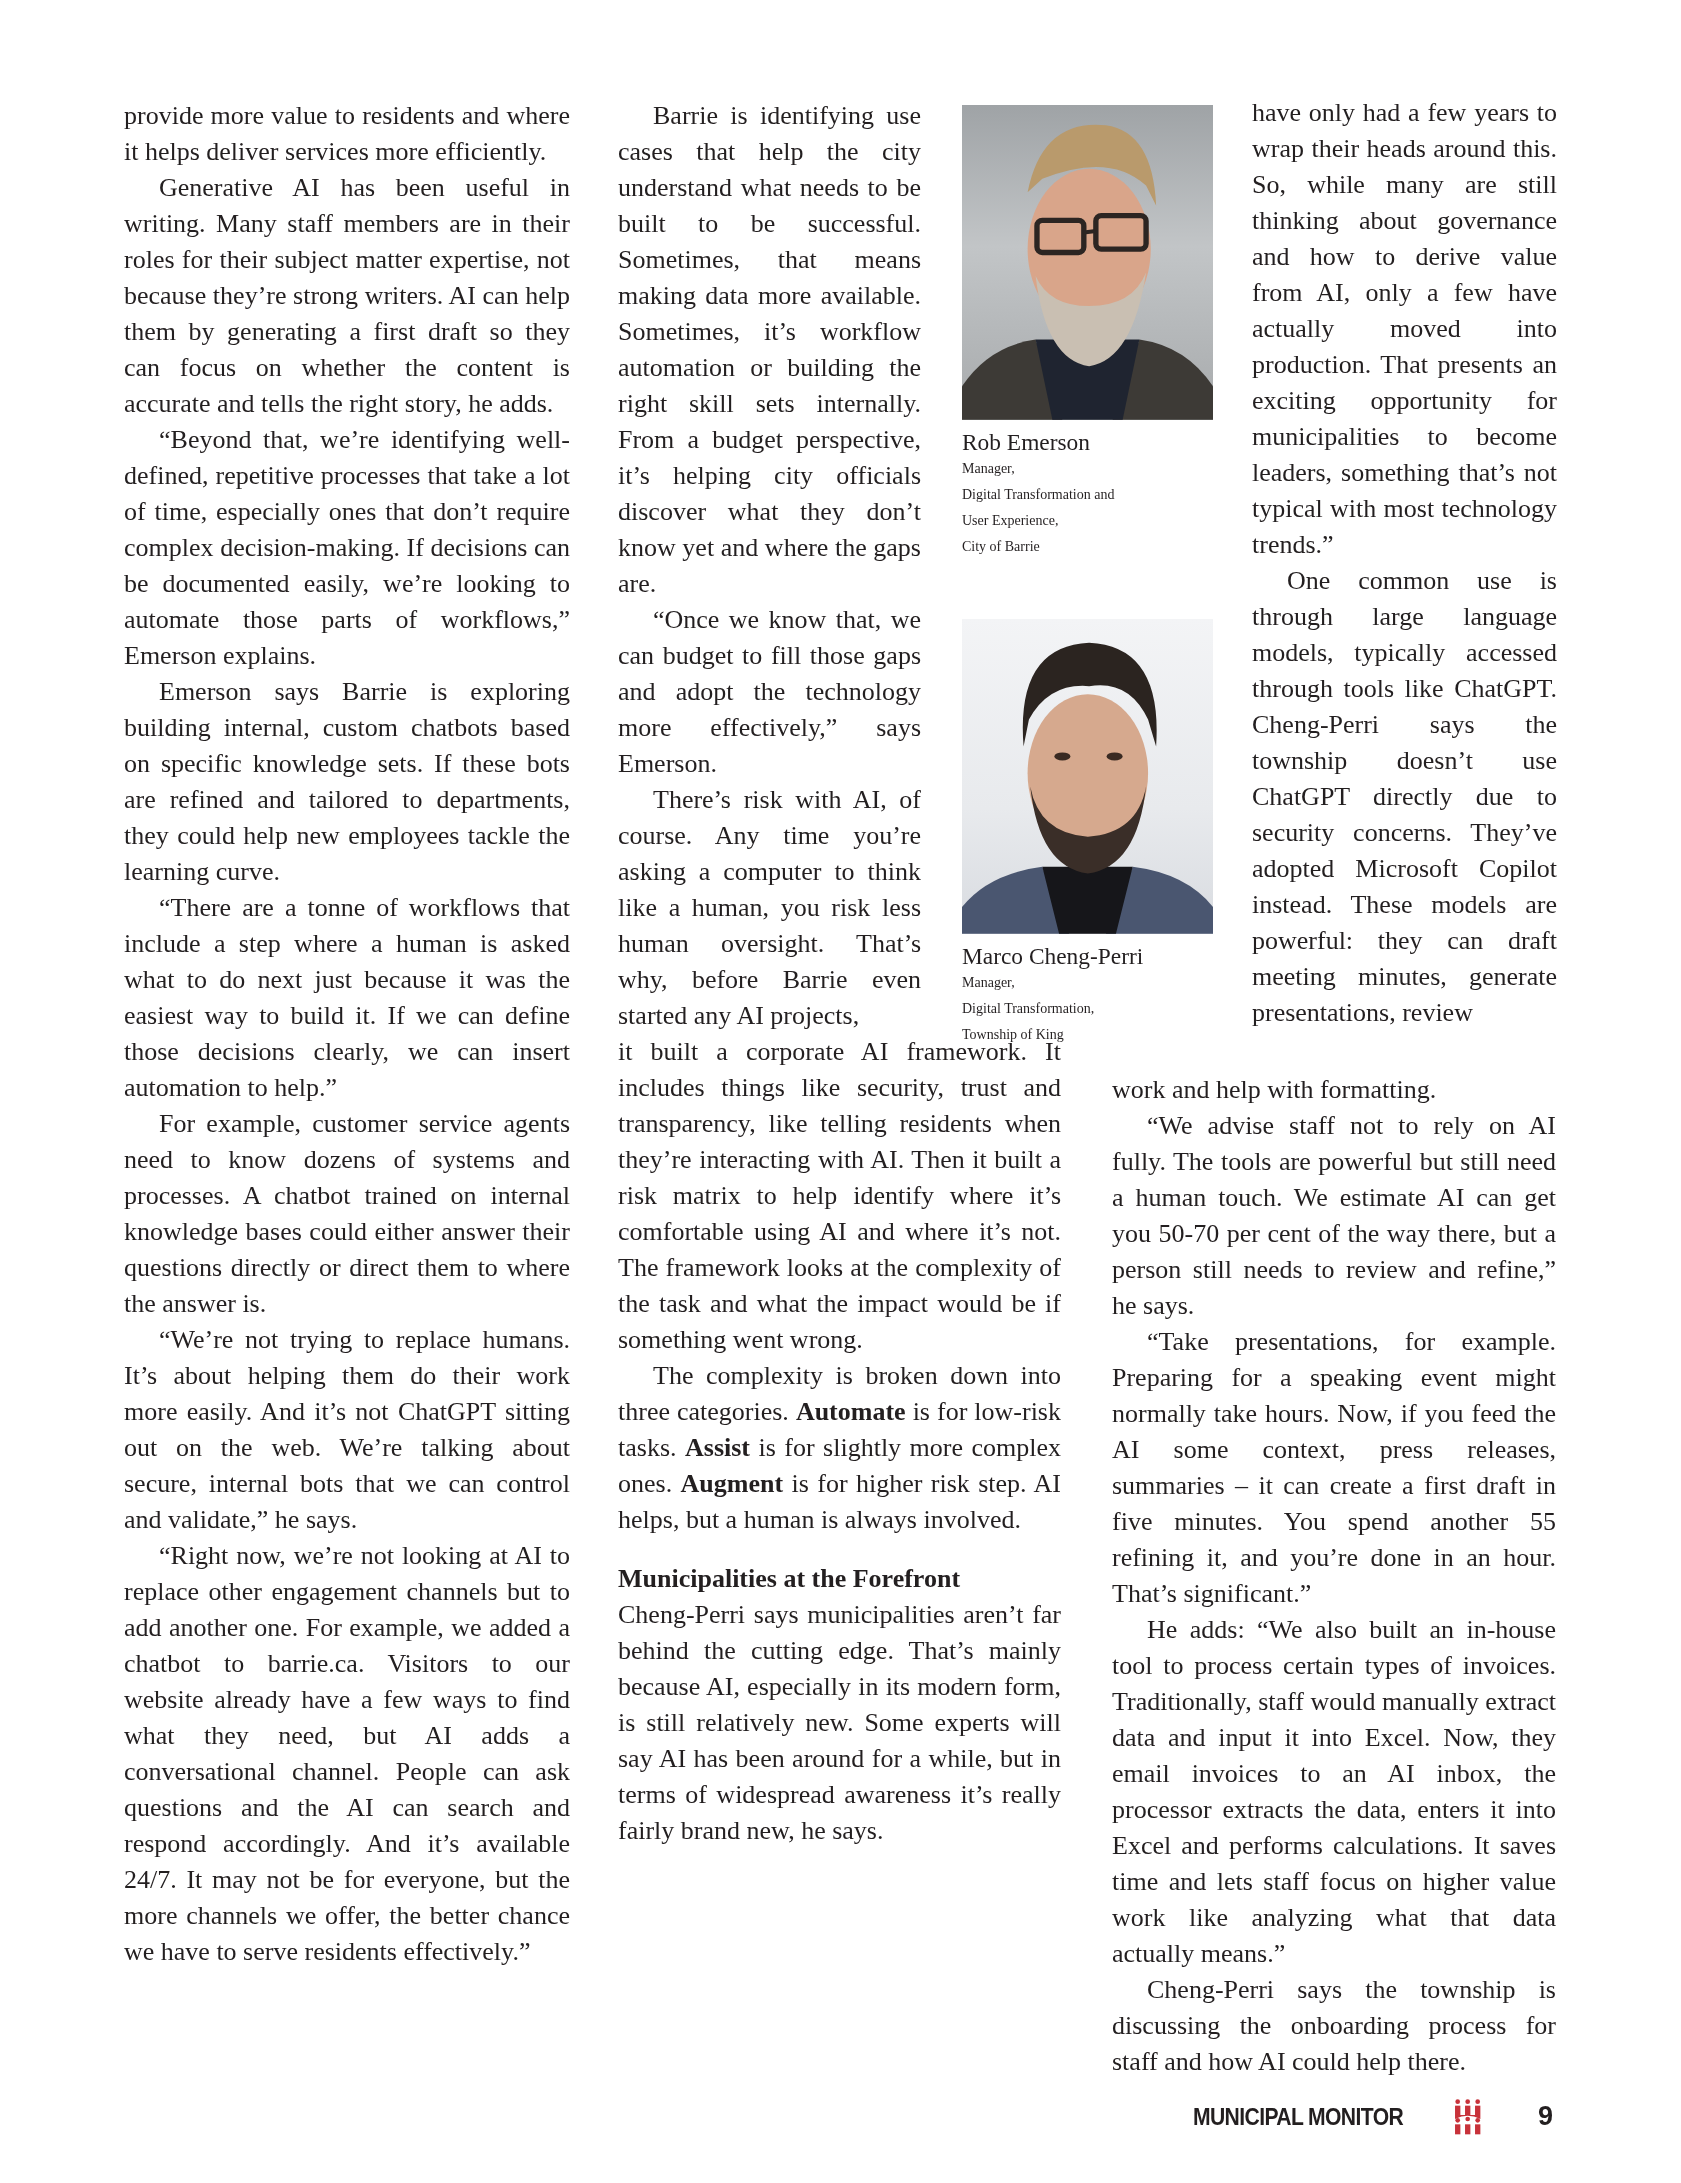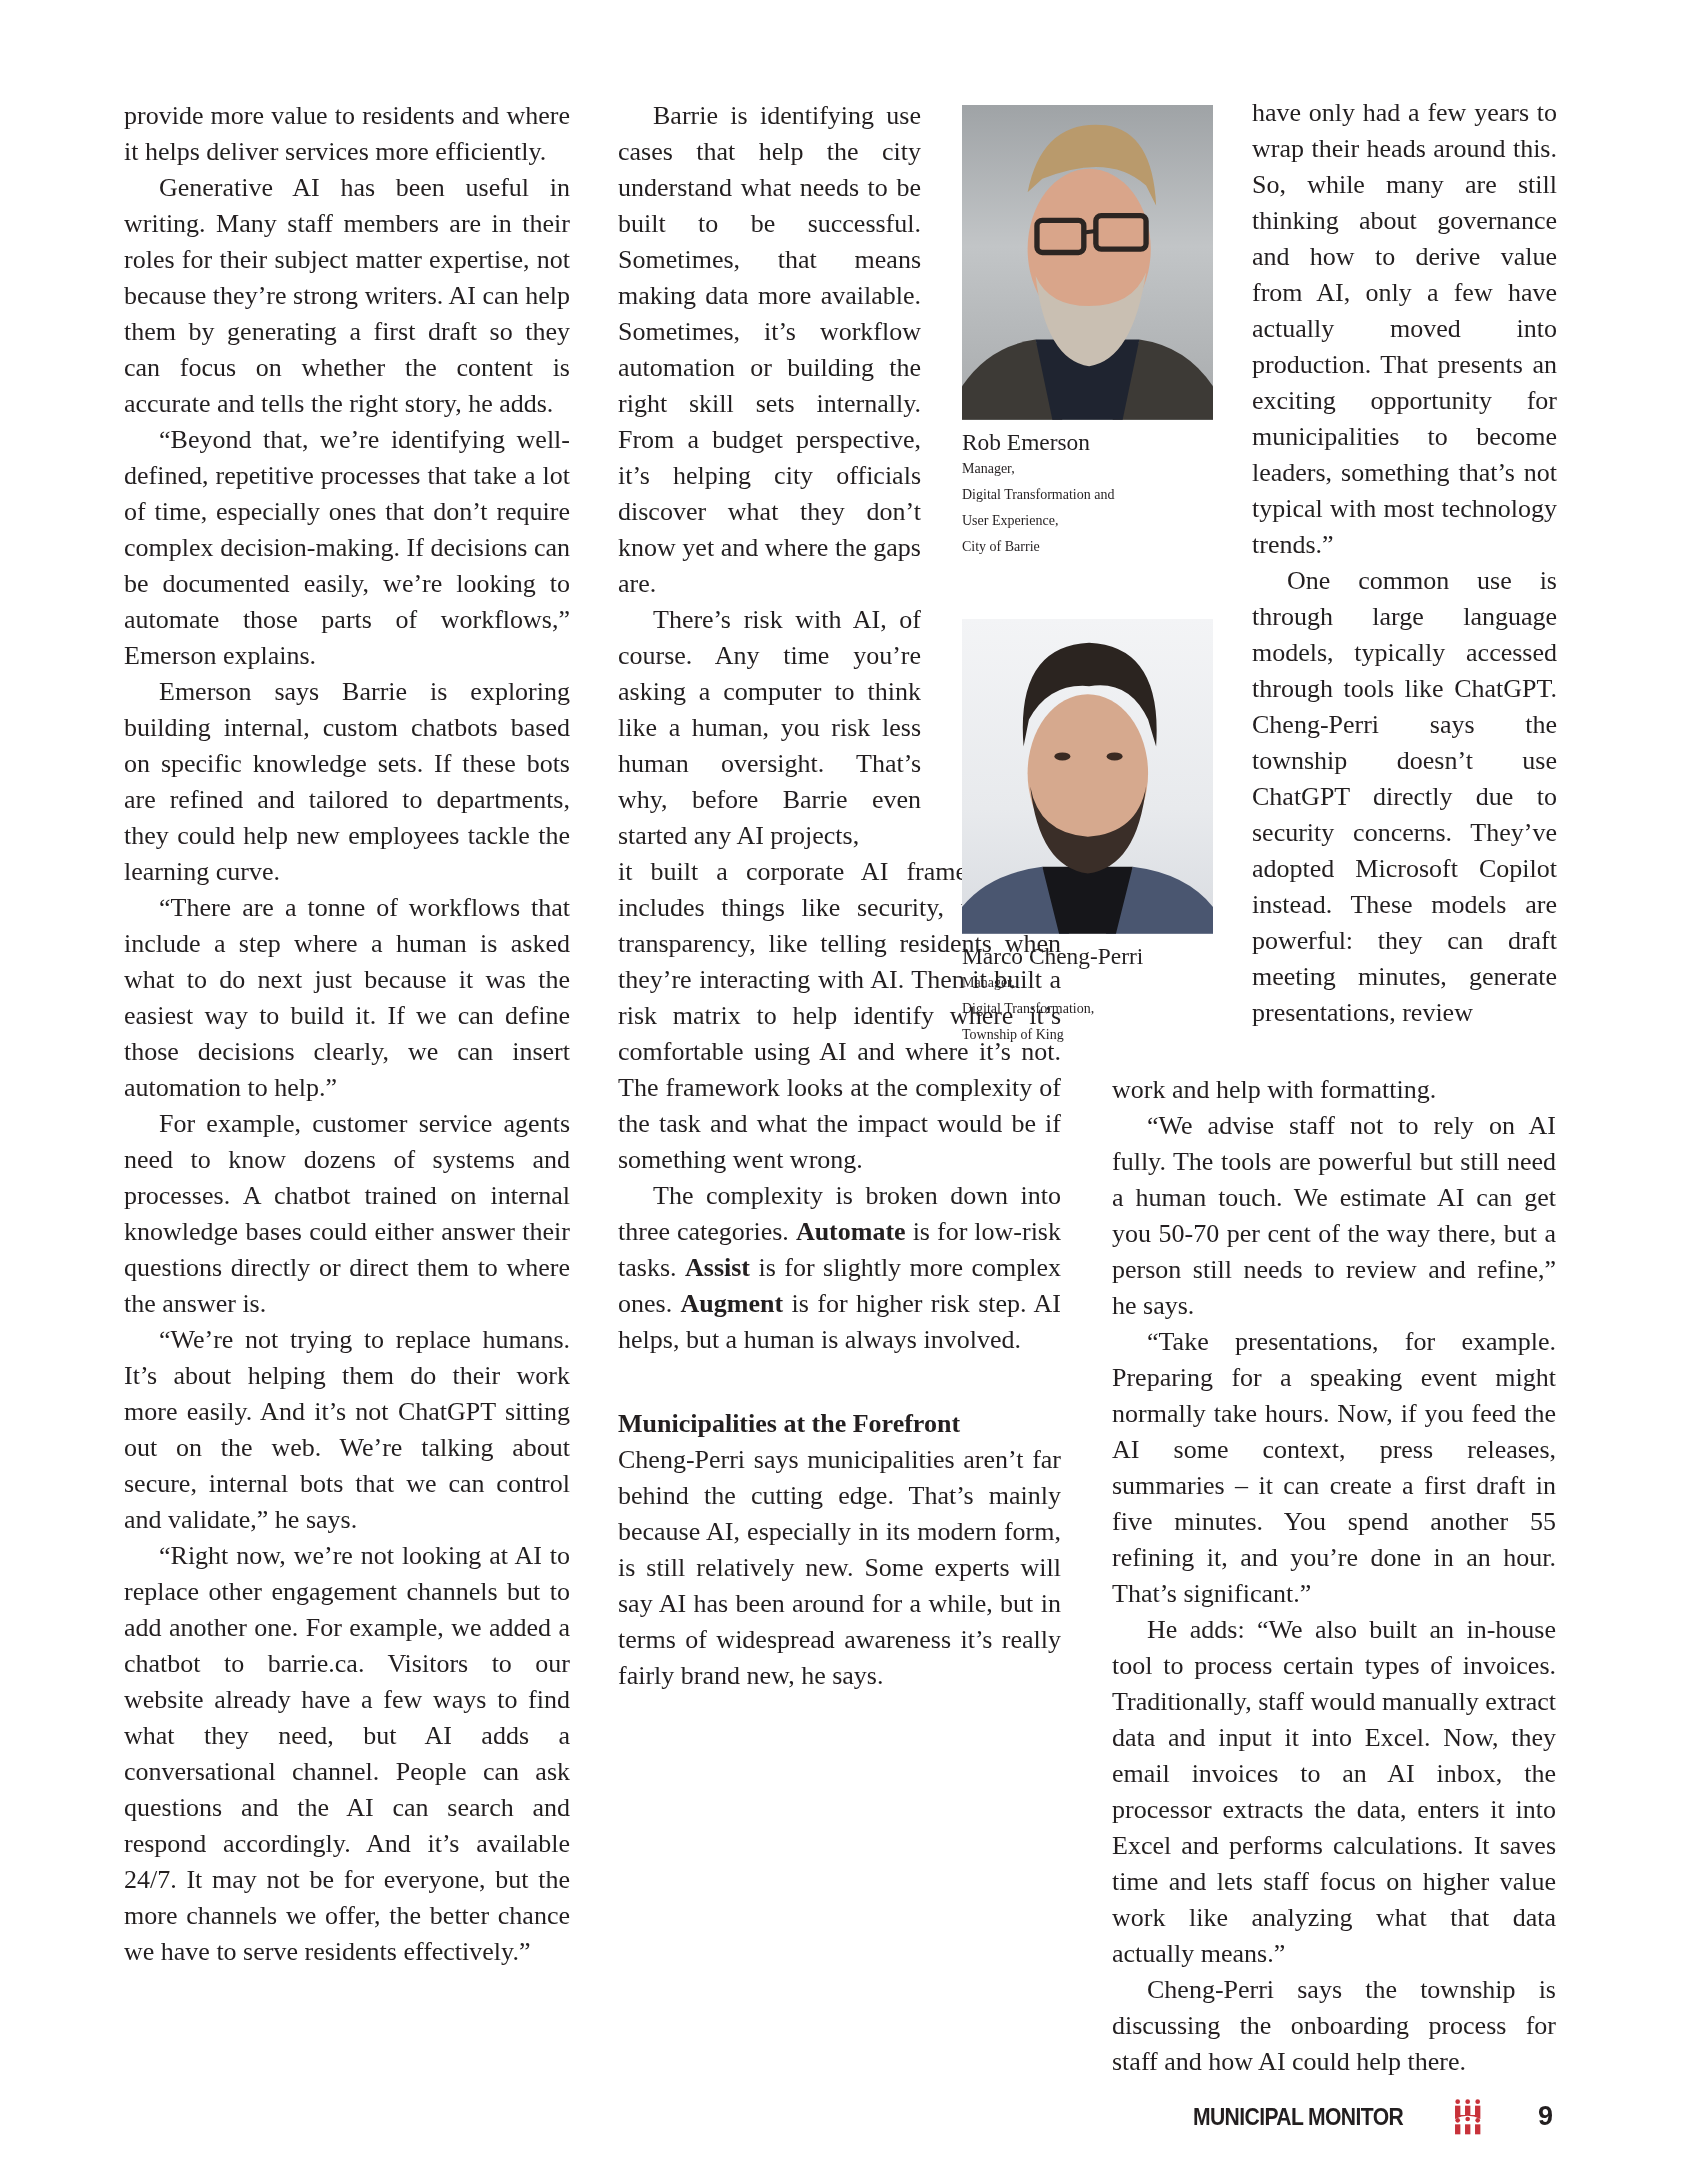--- a/index.html
+++ b/index.html
@@ -7,21 +7,21 @@
   body { position: relative; font-family: "Liberation Serif", "DejaVu Serif", serif; color: #231f20; }
   .col { position: absolute; font-size: 26px; line-height: 36px; text-align: justify; hyphens: manual; }
   .col p { text-indent: 0; }
   .col p.ind { text-indent: 35px; }
   .col b { font-weight: bold; }
   #col1 { left: 124px; top: 98px; width: 446px; }
   #col2 { left: 618px; top: 98px; width: 443px; }
   #col2 .narrow { width: 303px; }
   #col3top { left: 1252px; top: 95px; width: 305px; }
   #col3bot { left: 1112px; top: 1072px; width: 444px; }
-  h3.subhead { font-family: "Liberation Serif", serif; font-weight: bold; font-size: 26px; line-height: 36px; margin-top: 48px; }
+  h3.subhead { font-family: "Liberation Serif", serif; font-weight: bold; font-size: 26px; line-height: 36px; margin-top: 23px; }
   .photo { position: absolute; overflow: hidden; }
   #photo1 { left: 962px; top: 105px; width: 251px; height: 315px; background: linear-gradient(180deg, #9fa3a6 0%, #c2c5c7 45%, #a7aaac 100%); }
   #photo2 { left: 962px; top: 619px; width: 251px; height: 315px; background: linear-gradient(180deg, #f3f4f6 0%, #e8eaed 60%, #d8dbe0 100%); }
   .caption { position: absolute; font-family: Liberation Serif, serif; color: #231f20; }
   .caption .name { font-size: 23.4px; line-height: 28px; }
   .caption .role { font-size: 14px; line-height: 26px; }
   #cap1 { left: 962px; top: 428px; width: 268px; }
   #cap2 { left: 962px; top: 942px; width: 268px; }
   #footer { position: absolute; left: 1193px; top: 2100px; height: 33px; display: flex; align-items: center; }
   #footer .brand { font-family: "Liberation Sans", "DejaVu Sans", sans-serif; font-weight: bold; font-size: 24px; letter-spacing: -0.7px; color: #231f20; transform: scaleX(0.88); transform-origin: left center; }
@@ -38,20 +38,21 @@
   <p class="ind">Emerson says Barrie is exploring building internal, custom chatbots based on specific knowledge sets. If these bots are refined and tailored to departments, they could help new employees tackle the learning curve.</p>
   <p class="ind">“There are a tonne of workflows that include a step where a human is asked what to do next just because it was the easiest way to build it. If we can define those decisions clearly, we can insert automation to help.”</p>
   <p class="ind">For example, customer service agents need to know dozens of systems and processes. A chatbot trained on internal knowledge bases could either answer their questions directly or direct them to where the answer is.</p>
   <p class="ind">“We’re not trying to replace humans. It’s about helping them do their work more easily. And it’s not ChatGPT sitting out on the web. We’re talking about secure, internal bots that we can control and validate,” he says.</p>
   <p class="ind">“Right now, we’re not looking at AI to replace other engagement channels but to add another one. For example, we added a chatbot to barrie.ca. Visitors to our website already have a few ways to find what they need, but AI adds a conversational channel. People can ask questions and the AI can search and respond accordingly. And it’s available 24/7. It may not be for everyone, but the more channels we offer, the better chance we have to serve residents effectively.”</p>
 </div>
 
 <div class="col" id="col2">
   <div class="narrow">
     <p class="ind">Barrie is identifying use cases that help the city understand what needs to be built to be successful. Sometimes, that means making data more available. Sometimes, it’s workflow automation or building the right skill sets internally. From a budget perspective, it’s helping city officials discover what they don’t know yet and where the gaps are.</p>
+    <p class="ind">“Once we know that, we can budget to fill those gaps and adopt the technology more effectively,” says Emerson.</p>
     <p class="ind">There’s risk with AI, of course. Any time you’re asking a computer to think like a human, you risk less human oversight. That’s why, before Barrie even started any AI projects,</p>
   </div>
   <p>it built a corporate AI framework. It includes things like security, trust and transparency, like telling residents when they’re interacting with AI. Then it built a risk matrix to help identify where it’s comfortable using AI and where it’s not. The framework looks at the complexity of the task and what the impact would be if something went wrong.</p>
   <p class="ind"><span>The complexity is broken down into three categories. </span><b>Automate</b><span> is for low-risk tasks. </span><b>Assist</b><span> is for slightly more complex ones. </span><b>Augment</b><span> is for higher risk step. AI helps, but a human is always involved.</span></p>
   <h3 class="subhead">Municipalities at the Forefront</h3>
   <p>Cheng-Perri says municipalities aren’t far behind the cutting edge. That’s mainly because AI, especially in its modern form, is still relatively new. Some experts will say AI has been around for a while, but in terms of widespread awareness it’s really fairly brand new, he says.</p>
 </div>
 
 <div class="photo" id="photo1" title="Portrait of Rob Emerson">
   <svg width="251" height="315" viewBox="0 0 375 470">

